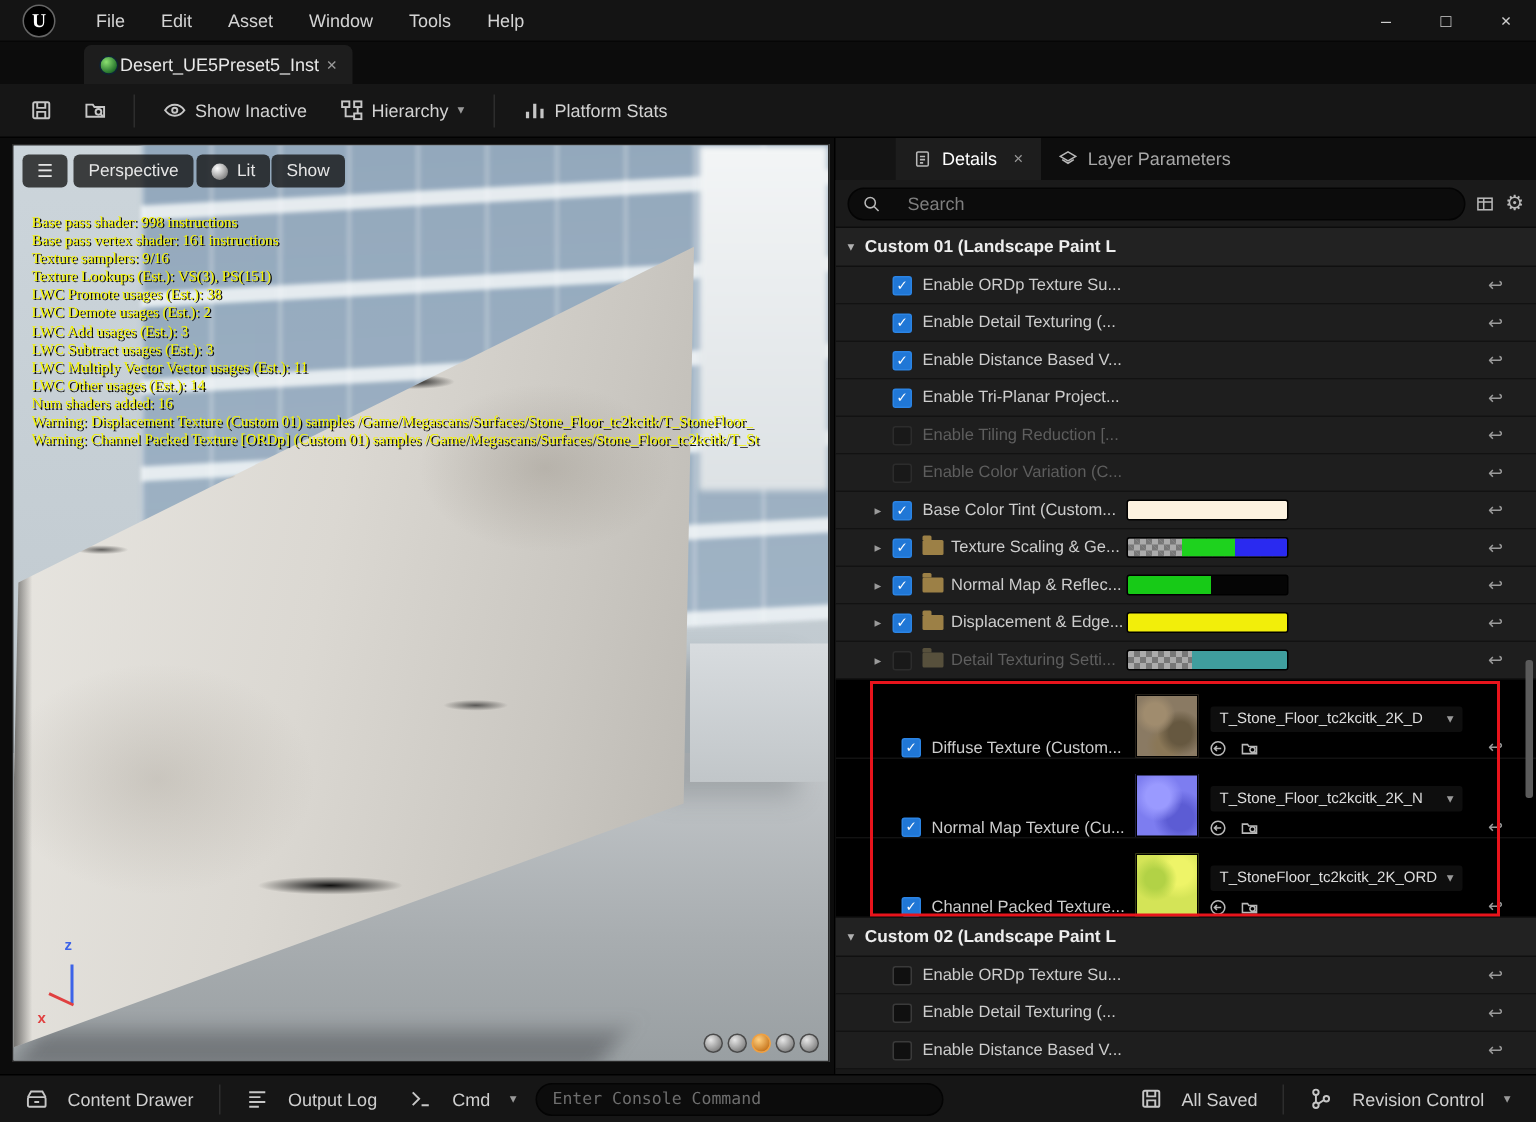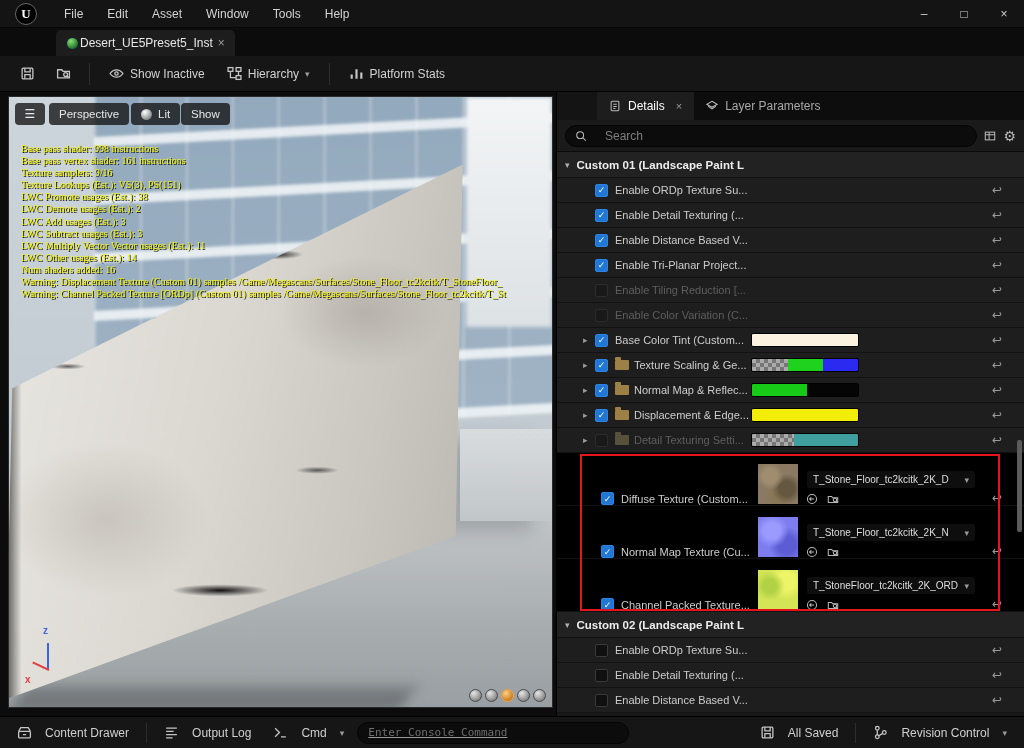--- a/index.html
+++ b/index.html
@@ -142,21 +142,21 @@
   .ticon { display:flex; align-items:center; }
   .scrollbar { position:absolute; right:2px; top:288px; width:5px; height:92px; background:#5b5b5b; border-radius:2px; }
 
   .annotation { position:absolute; left:580px; top:454px; width:420px; height:157px; border:2px solid #e8141c; z-index:40; pointer-events:none; }
 
   
   .statusbar { height:32px; background:#161616; border-top:1px solid #000; display:flex; align-items:center; padding:0 8px; gap:4px; font-size:12px; color:#cfcfcf; }
   .sb-btn { height:26px; display:flex; align-items:center; gap:13px; padding:0 9px; border-radius:3px; }
   .sb-sep { width:1px; height:20px; background:#2d2d2d; margin:0 4px; }
   .console { width:272px; height:22px; background:#0c0c0c; border:1px solid #040404; border-radius:11px; display:flex; align-items:center; padding:0 10px; }
-  .console input { flex:1; background:transparent; border:none; outline:none; color:#9a9a9a; font-size:11px; font-family:"DejaVu Sans Mono","Liberation Mono",monospace;text-decoration:underline; }
+  .console input { flex:1; background:transparent; border:none; outline:none; color:#9a9a9a; font-size:11px; font-family:"DejaVu Sans Mono","Liberation Mono",monospace; }
   .console input::placeholder { color:#6e6e6e; }
   .sb-spacer { flex:1; }
 </style>
 </head>
 <body>
 
 <div class="menubar">
   <div class="logo-wrap">
       <div class="logo">U</div>
     </div>

